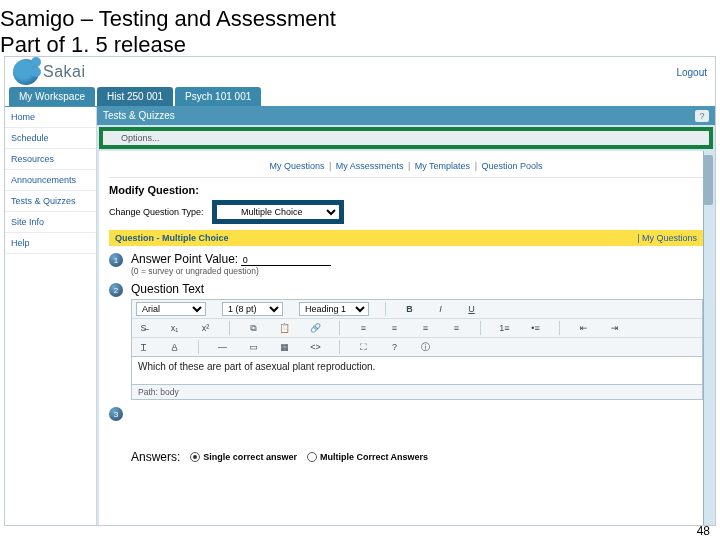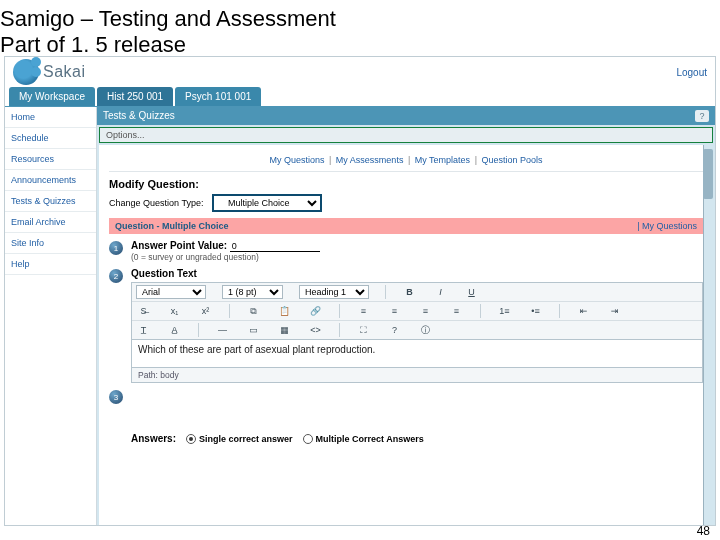--- a/index.html
+++ b/index.html
@@ -23,42 +23,42 @@
   .body-row { display: flex; flex: 1; min-height: 0; }
 
   .leftnav { width: 92px; background: #fff; border-right: 1px solid #cfd9df; }
   .leftnav a { display: block; padding: 5px 6px; font-size: 9px; color: #2360a5; text-decoration: none; border-bottom: 1px solid #e6ecef; cursor: pointer; }
 
   .main-area { flex: 1; background: #d3e6ef; padding: 0; display: flex; flex-direction: column; min-width: 0; }
 
   .tool-title { background: #4c95b6; color: #fff; padding: 3px 6px; display: flex; font-size: 10px; }
   .tool-title .help { margin-left: auto; width: 14px; height: 12px; background: #e7eef2; color: #5a7a8a; font-size: 9px; display: flex; align-items: center; justify-content: center; border-radius: 2px; cursor: pointer; }
 
-  .options-bar { background: #e7eef2; border: 1px solid #15803d; margin: 2px; padding: 2px 6px; font-size: 9px; color: #555; }
+  .options-bar { background: #e7eef2; border: 4px solid #15803d; margin: 2px; padding: 2px 18px; font-size: 9px; color: #555; }
 
   .content { background: #fff; margin: 0 2px; flex: 1; overflow-y: auto; padding: 6px 10px 4px; position: relative; }
   .scroll-hint { position:absolute; right:0; top:0; bottom:0; width:10px; background: linear-gradient(#d3e6ef,#d3e6ef); border-left:1px solid #9ab2bf; }
   .scroll-thumb { position:absolute; right:0; top:4px; width:10px; height:50px; background:#97b4c4; border-radius:2px; }
 
   .subnav { text-align: center; color: #2360a5; font-size: 9px; padding: 4px 0 6px; border-bottom: 1px solid #e0e6ea; margin-bottom: 6px; }
   .subnav span { cursor: pointer; }
   .subnav .sep { color: #888; margin: 0 2px; }
 
   .section-h { font-weight: bold; font-size: 11px; margin: 4px 0; }
   .row-inline { font-size: 9px; margin: 4px 0; }
   .row-inline label { margin-right: 6px; }
-  .sel-input { border: 2px solid #0c4a6e; font-size: 9px; padding: 1px 10px; background: #fff; min-width: 110px; }
-
-  .q-band { background: #fca5a5; padding: 3px 6px; font-size: 9px; font-weight: bold; color: #1c5c86; display: flex; margin: 6px 0; }
+  .sel-input { border: 5px solid #0c4a6e; font-size: 9px; padding: 1px 20px; background: #fff; min-width: 110px; }
+
+  .q-band { background: #fde047; padding: 3px 6px; font-size: 9px; font-weight: bold; color: #1c5c86; display: flex; margin: 6px 0; }
   .q-band .right { margin-left: auto; color: #2360a5; font-weight: normal; cursor: pointer; }
 
   .step { display: flex; gap: 8px; margin: 6px 0; font-size: 9px; }
   .step-num { width: 14px; height: 14px; border-radius: 50%; background: radial-gradient(circle at 35% 30%, #6ea7cc, #23476b); color: #fff; font-size: 8px; display: flex; align-items: center; justify-content: center; flex-shrink: 0; margin-top: 1px; }
   .step-body { flex: 1; }
-  .step-body .label { font-weight: bold; font-size: 10px; }
+  .step-body .label { font-weight: normal; font-size: 12px; }
   .hint { color: #555; font-size: 8.5px; }
   .pt-input { border: 1px solid #000; border-top: none; border-left: none; border-right: none; width: 90px; font-size: 9px; padding: 0 2px; }
 
   .rte-toolbar { border: 1px solid #b5c4cd; background: #f3f6f8; font-size: 9px; }
   .rte-row { display: flex; align-items: center; gap: 16px; padding: 2px 4px; border-bottom: 1px solid #d6dee3; flex-wrap: nowrap; }
   .rte-row:last-child { border-bottom: none; }
   .rte-sel { border: 1px solid #aab9c2; font-size: 9px; padding: 0 1px; background: #fff; }
   .rte-btn { width: 15px; height: 14px; border: 1px solid transparent; display: flex; align-items: center; justify-content: center; font-size: 9px; color: #394a55; cursor: pointer; }
   .vsep { width: 1px; height: 14px; background: #c4d0d7; }
 
@@ -97,21 +97,20 @@
   </div>
 
   <div class="body-row">
 
     <nav class="leftnav">
       <a>Home</a>
       <a>Schedule</a>
       <a>Resources</a>
       <a>Announcements</a>
       <a>Tests &amp; Quizzes</a>
-      <a>Email Archive</a>
       <a>Site Info</a>
       <a>Help</a>
     </nav>
 
     <div class="main-area">
 
       <div class="tool-title">
         <span>Tests &amp; Quizzes</span>
         <span class="help">?</span>
       </div>

